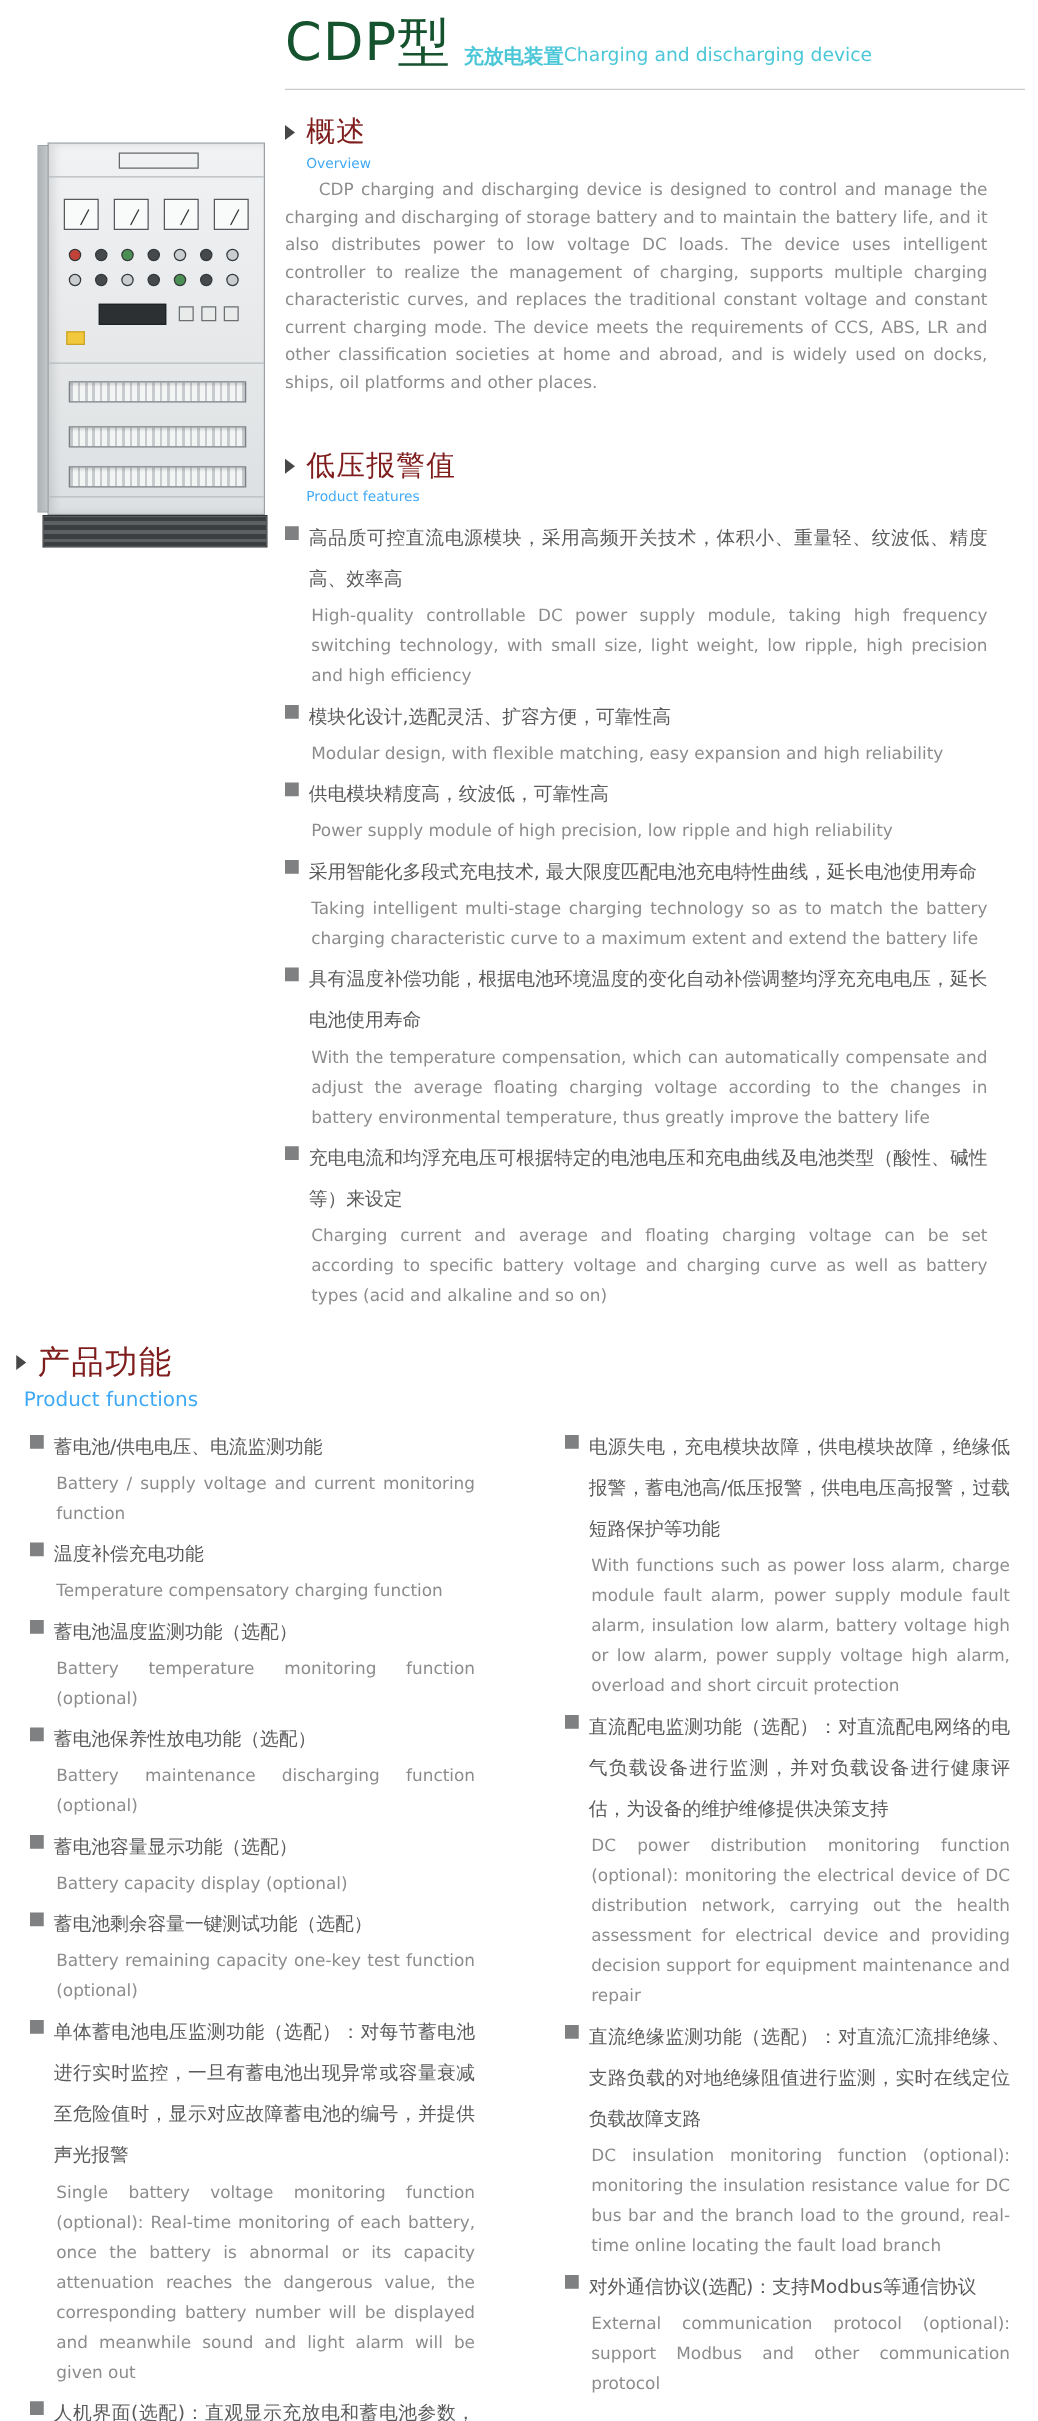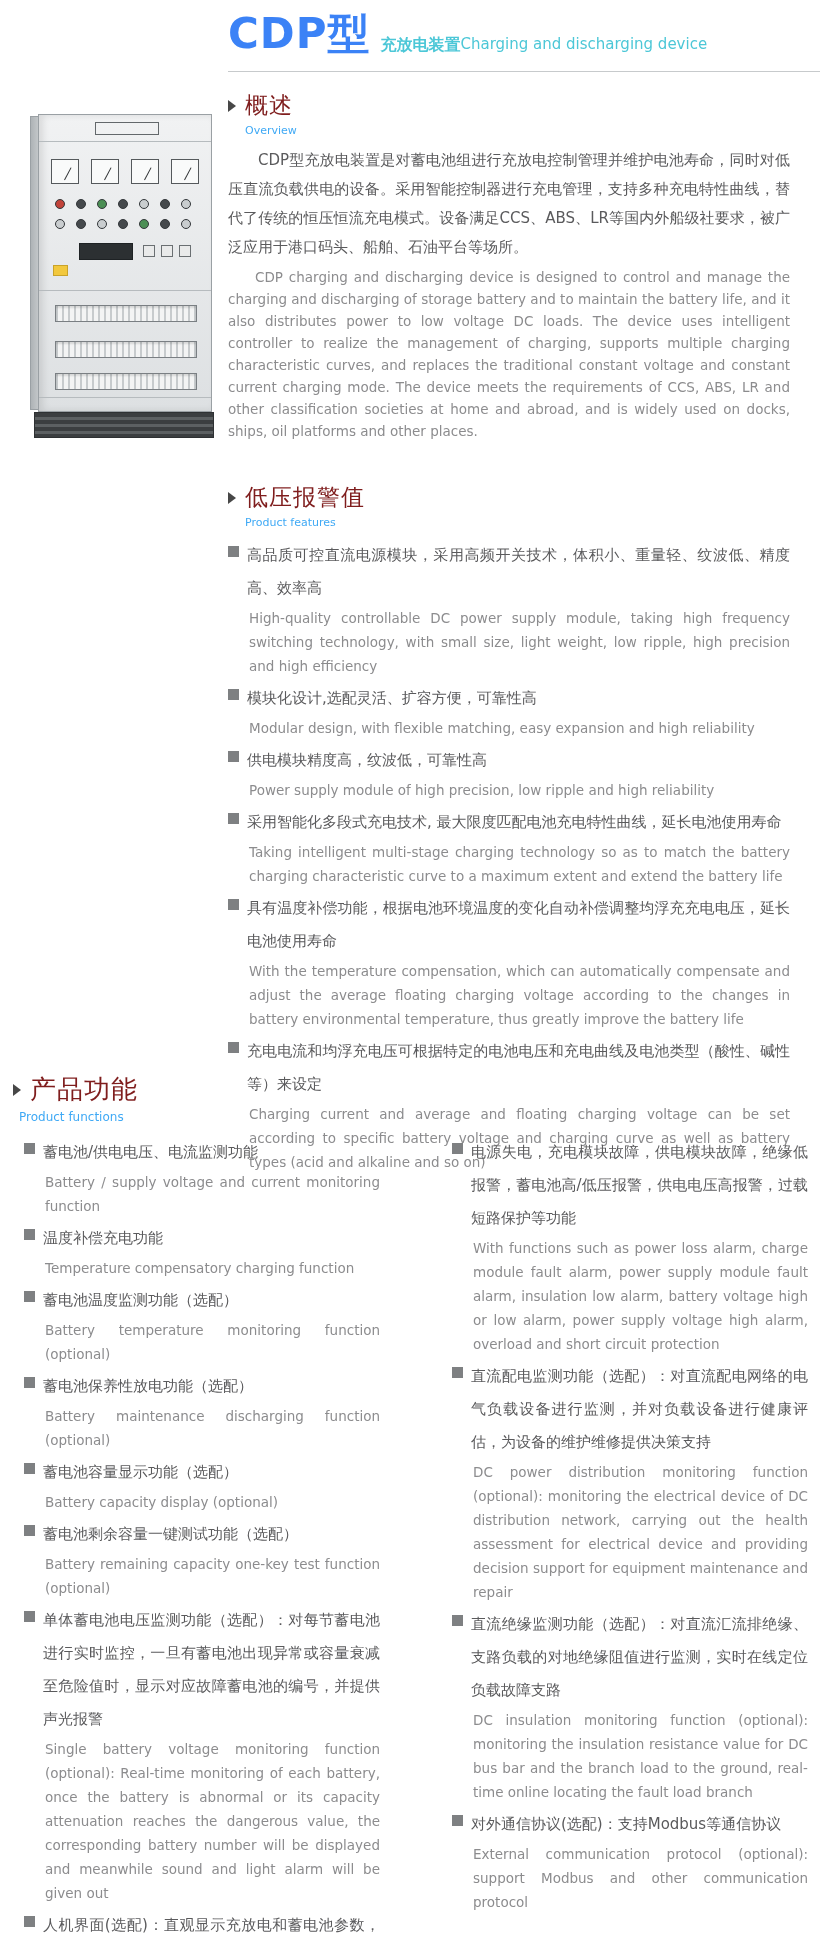--- a/index.html
+++ b/index.html
@@ -1,33 +1,33 @@
 <!DOCTYPE html>
 <html><head>
 <meta charset="utf-8">
 <style>
   html,body{margin:0;padding:0;background:#ffffff;}
   body{width:830px;min-height:1937px;font-family:"DejaVu Sans","Liberation Sans",sans-serif;color:#5a5a5c;}
   .page{position:relative;width:830px;min-height:1937px;background:#fff;overflow:hidden;}
 
   
   .doc-header{position:absolute;left:228px;top:8px;display:flex;align-items:flex-end;gap:10px;}
-  .model{font-size:42px;line-height:52px;color:#3b82f6;letter-spacing:1px;font-weight:700;}
+  .model{font-size:42px;line-height:52px;color:#14532d;letter-spacing:1px;font-weight:400;}
   .title-group{display:flex;flex-direction:row;padding-bottom:5px;}
   .t-zh{font-size:16px;font-weight:bold;color:#4cc7d7;line-height:20px;}
   .t-en{font-size:15px;color:#4cc7d7;line-height:19px;}
   .header-rule{position:absolute;left:228px;top:71px;width:592px;height:1px;background:#c7cacc;}
 
   
   .sec-head{display:flex;align-items:center;gap:9px;margin:0;}
   .tri{width:0;height:0;border-left:8px solid #474747;border-top:6px solid transparent;border-bottom:6px solid transparent;flex:0 0 auto;}
   .sec-title{font-size:23px;color:#7f1d1d;font-weight:500;letter-spacing:1px;}
   .sec-sub{font-size:11px;color:#3fa9f5;margin:3px 0 0 17px;}
   .functions .sec-title{font-size:26px;}
-  .functions .sec-sub{font-size:12px;margin-left:19px;}
+  .functions .sec-sub{font-size:16px;margin-left:19px;}
 
   
   .para-zh{font-size:15px;line-height:29px;color:#5a5a5c;text-align:justify;text-indent:2em;margin:9px 0 0 0;}
   .para-en{font-size:13.5px;line-height:22px;color:#8c8c8e;text-align:justify;text-indent:2em;margin:4px 0 0 0;}
 
   
   ul.blist{list-style:none;margin:10px 0 0 0;padding:0;}
   ul.blist li{position:relative;padding-left:19px;margin:0 0 3px 0;}
   .sq{position:absolute;left:0;top:7px;width:11px;height:11px;background:#7e8082;}
   .li-zh{display:block;font-size:15px;line-height:33px;color:#5a5a5c;text-align:justify;}
@@ -129,21 +129,20 @@
     </div>
 
     <div class="top-text">
 
       <section>
         <h2 class="sec-head">
           <span class="tri"></span>
           <span class="sec-title">概述</span>
         </h2>
         <div class="sec-sub">Overview</div>
-        <p class="para-zh">CDP型充放电装置是对蓄电池组进行充放电控制管理并维护电池寿命，同时对低压直流负载供电的设备。采用智能控制器进行充电管理，支持多种充电特性曲线，替代了传统的恒压恒流充电模式。设备满足CCS、ABS、LR等国内外船级社要求，被广泛应用于港口码头、船舶、石油平台等场所。</p>
         <p class="para-en">CDP charging and discharging device is designed to control and manage the charging and discharging of storage battery and to maintain the battery life, and it also distributes power to low voltage DC loads. The device uses intelligent controller to realize the management of charging, supports multiple charging characteristic curves, and replaces the traditional constant voltage and constant current charging mode. The device meets the requirements of CCS, ABS, LR and other classification societies at home and abroad, and is widely used on docks, ships, oil platforms and other places.</p>
       </section>
 
       <section class="features-block">
         <h2 class="sec-head">
           <span class="tri"></span>
           <span class="sec-title">低压报警值</span>
         </h2>
         <div class="sec-sub">Product features</div>
         <ul class="blist">

